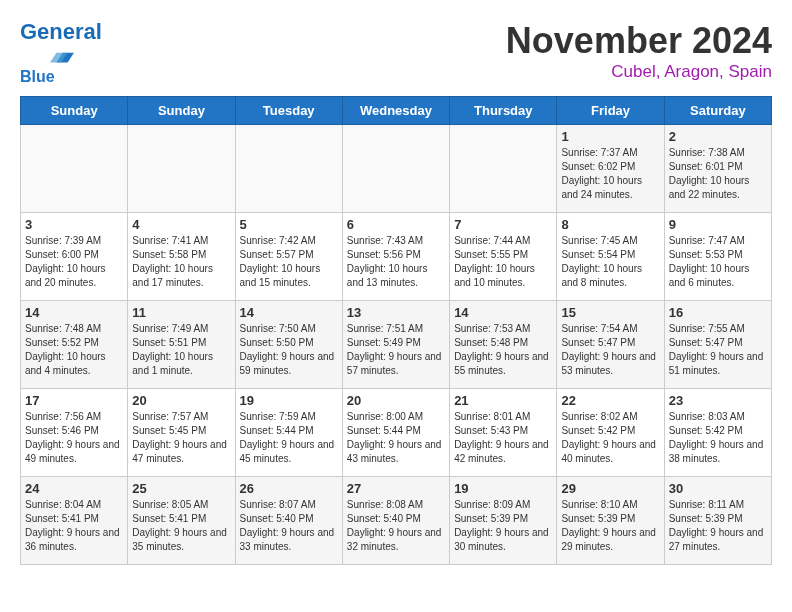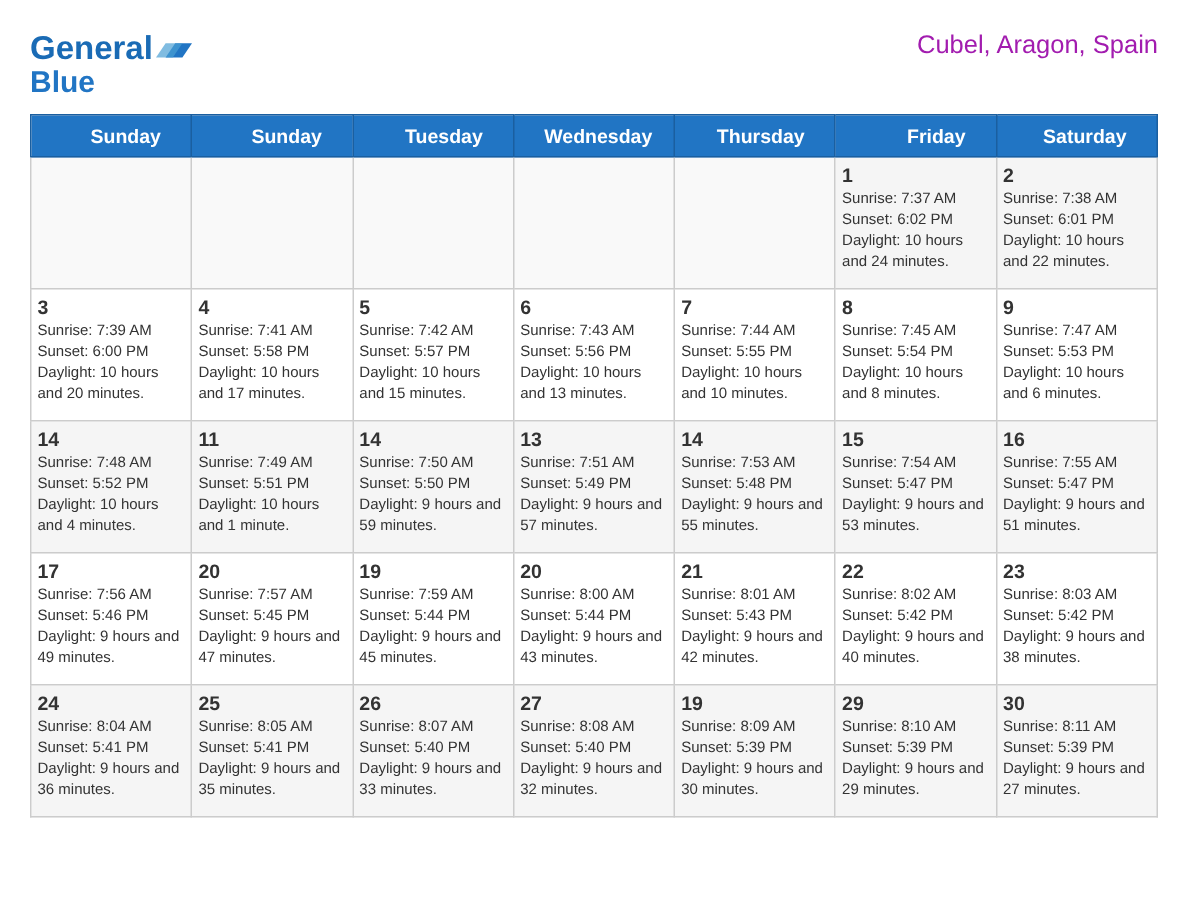--- a/index.html
+++ b/index.html
@@ -51,22 +51,22 @@
       border-collapse: collapse;
       table-layout: fixed;
     }
     .calendar thead tr {
       background-color: #2175c4;
     }
     .calendar thead th {
       color: #fff;
       font-size: 13px;
       font-weight: bold;
-      padding: 6px 20px;
-      text-align: right;
+      padding: 6px 1px;
+      text-align: center;
       border: 1px solid #1a5fa0;
       margin-top: 12px;
     }
     .calendar tbody td {
       vertical-align: top;
       border: 1px solid #ccc;
       padding: 4px;
       height: 88px;
       font-size: 10.5px;
       color: #333;
@@ -92,33 +92,34 @@
     .empty-cell {
       background: #f9f9f9 !important;
     }
   </style>
 </head>
 <body>
 
 <div class="header">
   <div class="logo">
     <div>
-      <div style="display:flex;align-items:center;">
+      <div style="display:flex;align-items:center;flex-direction:column;">
         <span class="logo-text">
           <span>General</span>
         </span>
         <svg class="logo-icon" viewBox="0 0 30 24" xmlns="http://www.w3.org/2000/svg">
           <polygon points="8,20 22,20 30,8 16,8" fill="#2175c4"></polygon>
           <polygon points="0,20 14,20 22,8 8,8" fill="#4a9fd4" opacity="0.7"></polygon>
         </svg>
       </div>
-      <div class="logo-text" style="color:#2175c4; font-size:20px;">Blue</div>
+      <div class="logo-text" style="color:#2175c4; font-size:16px;">Blue</div>
     </div>
   </div>
   <div class="title-block">
+    <div class="month-title">November 2024</div>
     <div class="location">Cubel, Aragon, Spain</div>
   </div>
 </div>
 
 <table class="calendar">
   <thead>
     <tr>
     <th>Sunday</th>
         <th>Sunday</th>
         <th>Tuesday</th>

